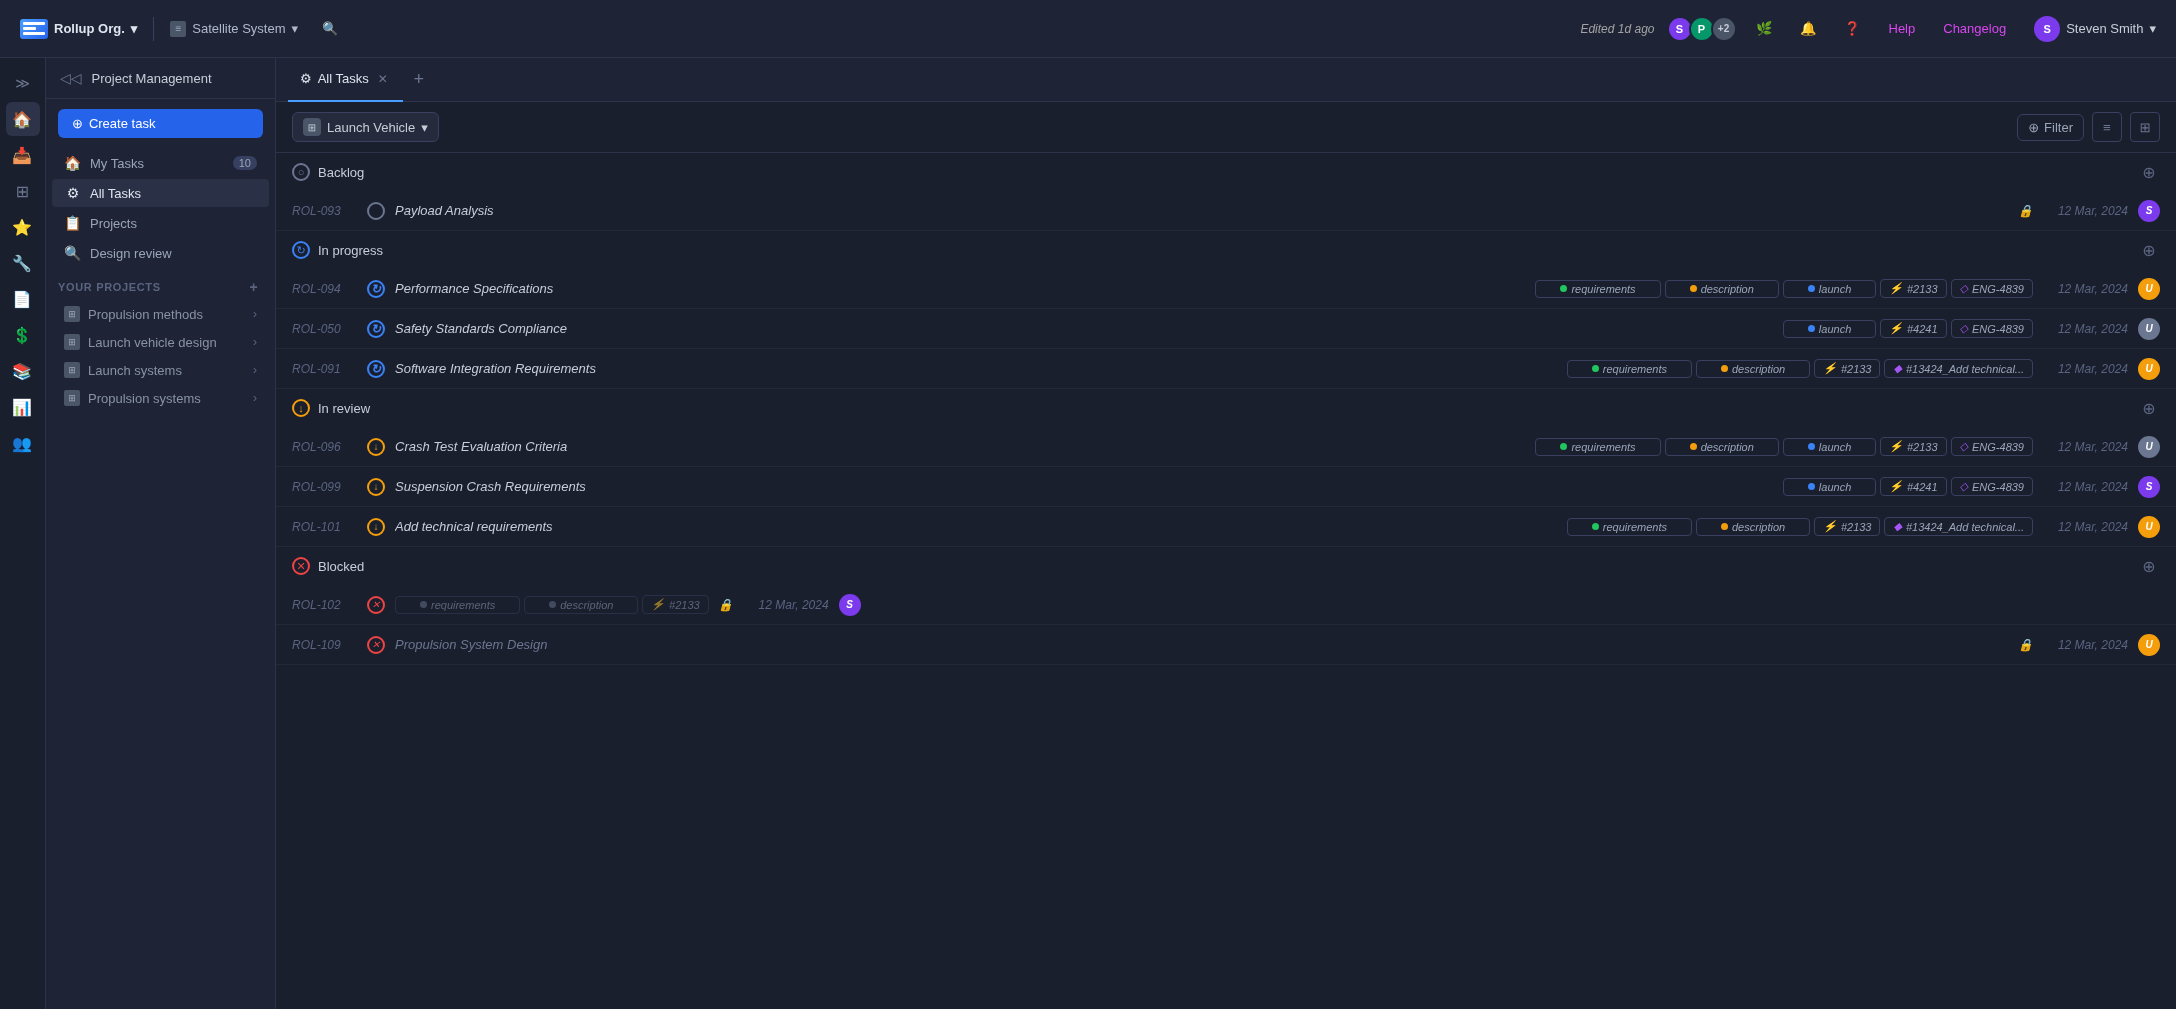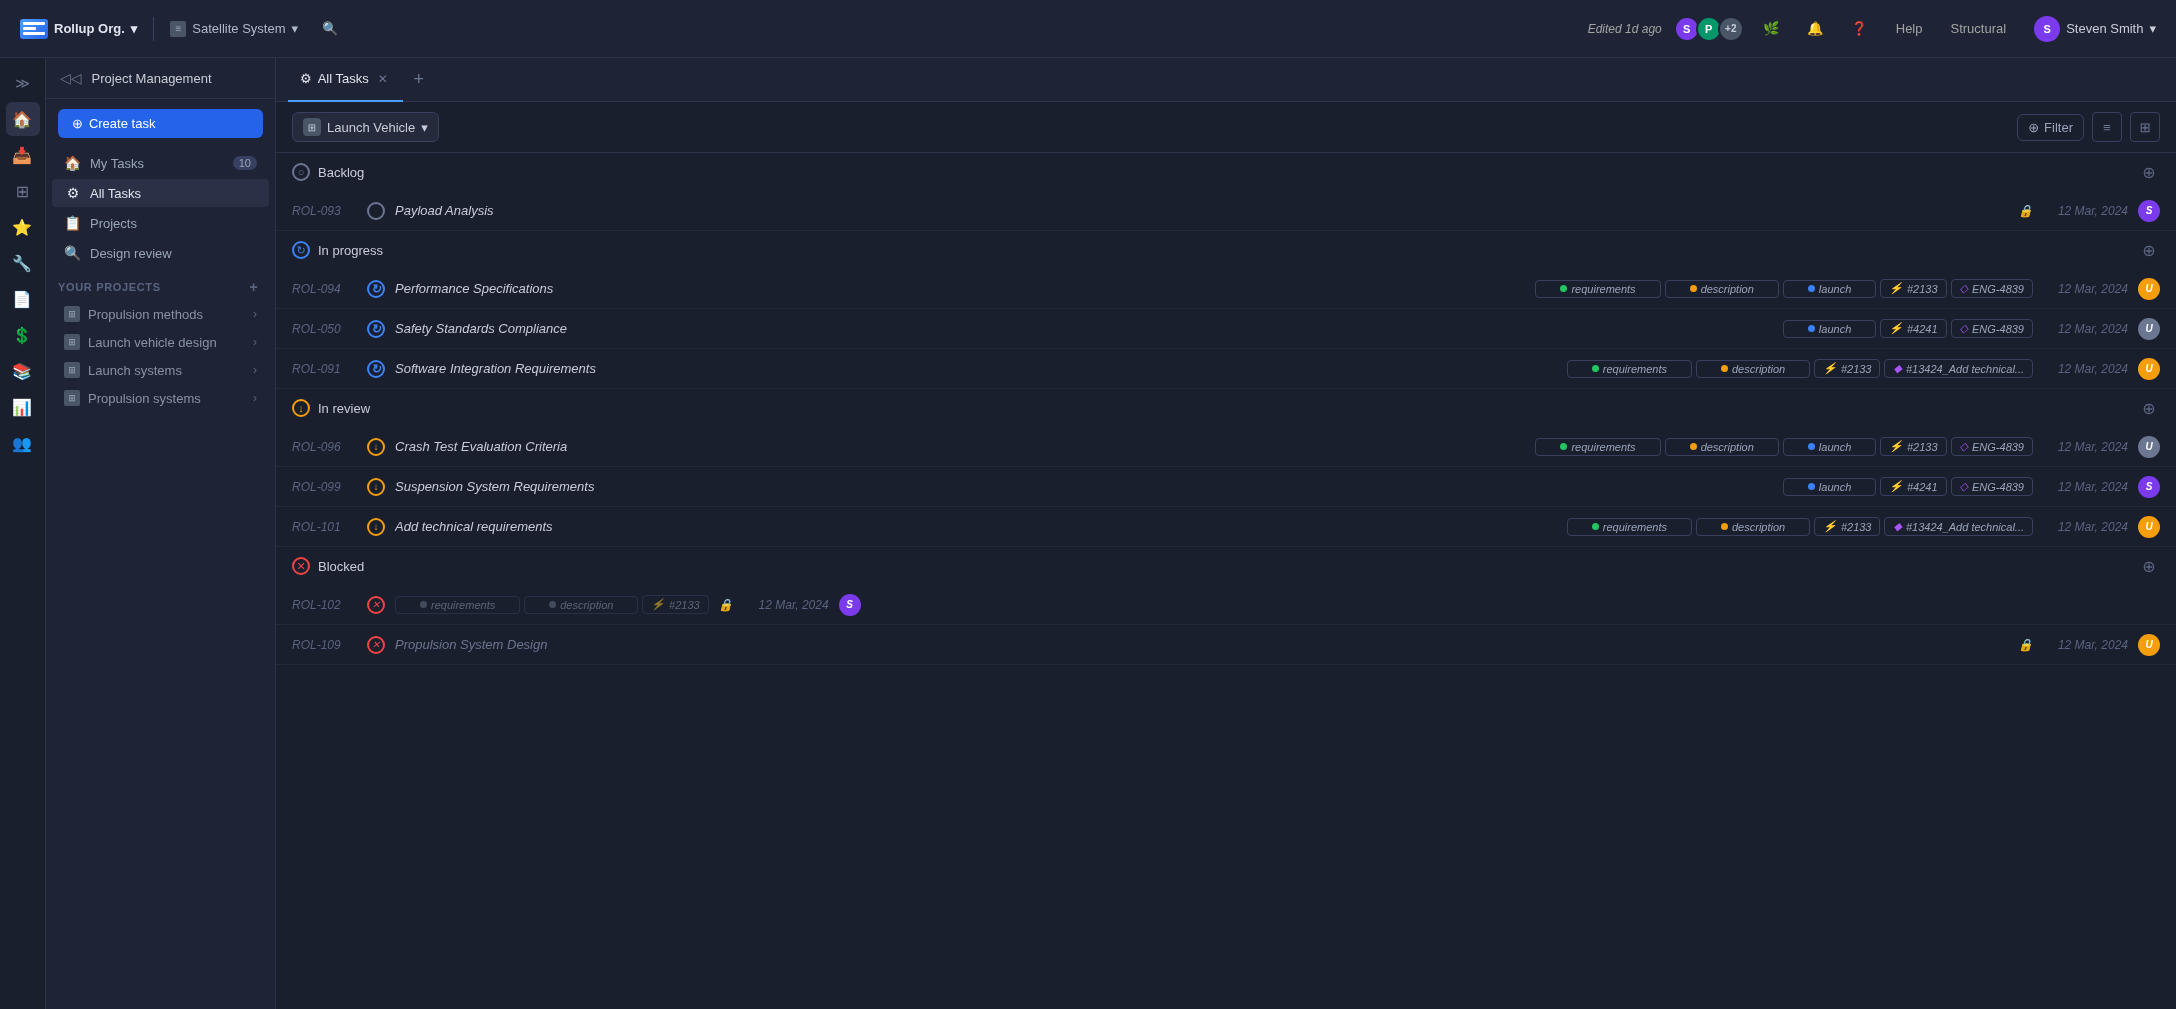--- a/index.html
+++ b/index.html
@@ -113,21 +113,21 @@
       border-radius: 6px;
       display: flex;
       align-items: center;
       justify-content: center;
       color: #8892a4;
       cursor: pointer;
       background: transparent;
       border: none;
     }
     .topbar-text-btn {
-      color: #a3a3a3;
+      color: #d946ef;
       cursor: pointer;
       padding: 4px 8px;
       border-radius: 4px;
       font-size: 13px;
     }
     .user-menu {
       display: flex;
       align-items: center;
       gap: 6px;
       cursor: pointer;
@@ -620,21 +620,21 @@
     <span class="edited-text">Edited 1d ago</span>
     <div class="avatar-group">
       <div class="avatar avatar-s">S</div>
       <div class="avatar avatar-p">P</div>
       <div class="avatar avatar-plus">+2</div>
     </div>
     <button class="topbar-icon-btn">🌿</button>
     <button class="topbar-icon-btn">🔔</button>
     <button class="topbar-icon-btn">❓</button>
     <span class="topbar-text-btn">Help</span>
-    <span class="topbar-text-btn">Structural</span>
+    <span class="topbar-text-btn">Changelog</span>
     <div class="user-menu">
       <div class="user-avatar">S</div>
       <span>Steven Smith</span>
       <span>▾</span>
     </div>
   </div>
 </div>
 
 <div class="main-layout">
 
@@ -819,21 +819,21 @@
           <div class="task-link-tag"><span class="link-icon">⚡</span>#2133</div>
           <div class="task-link-tag"><span class="link-icon-purple">◇</span>ENG-4839</div>
         </div>
         <span class="task-date">12 Mar, 2024</span>
         <div class="task-avatar" style="background:#6b7690;color:white;">U</div>
       </div>
 
       <div class="task-row">
         <span class="task-id">ROL-099</span>
         <div class="task-status-icon status-review">↓</div>
-        <span class="task-name">Suspension System Requirements</span>
+        <span class="task-name">Suspension Crash Requirements</span>
         <div class="task-tags">
           <div class="tag"><span class="tag-dot dot-blue"></span>launch</div>
           <div class="task-link-tag"><span class="link-icon">⚡</span>#4241</div>
           <div class="task-link-tag"><span class="link-icon-purple">◇</span>ENG-4839</div>
         </div>
         <span class="task-date">12 Mar, 2024</span>
         <div class="task-avatar" style="background:#7c3aed;color:white;">S</div>
       </div>
 
       <div class="task-row">

